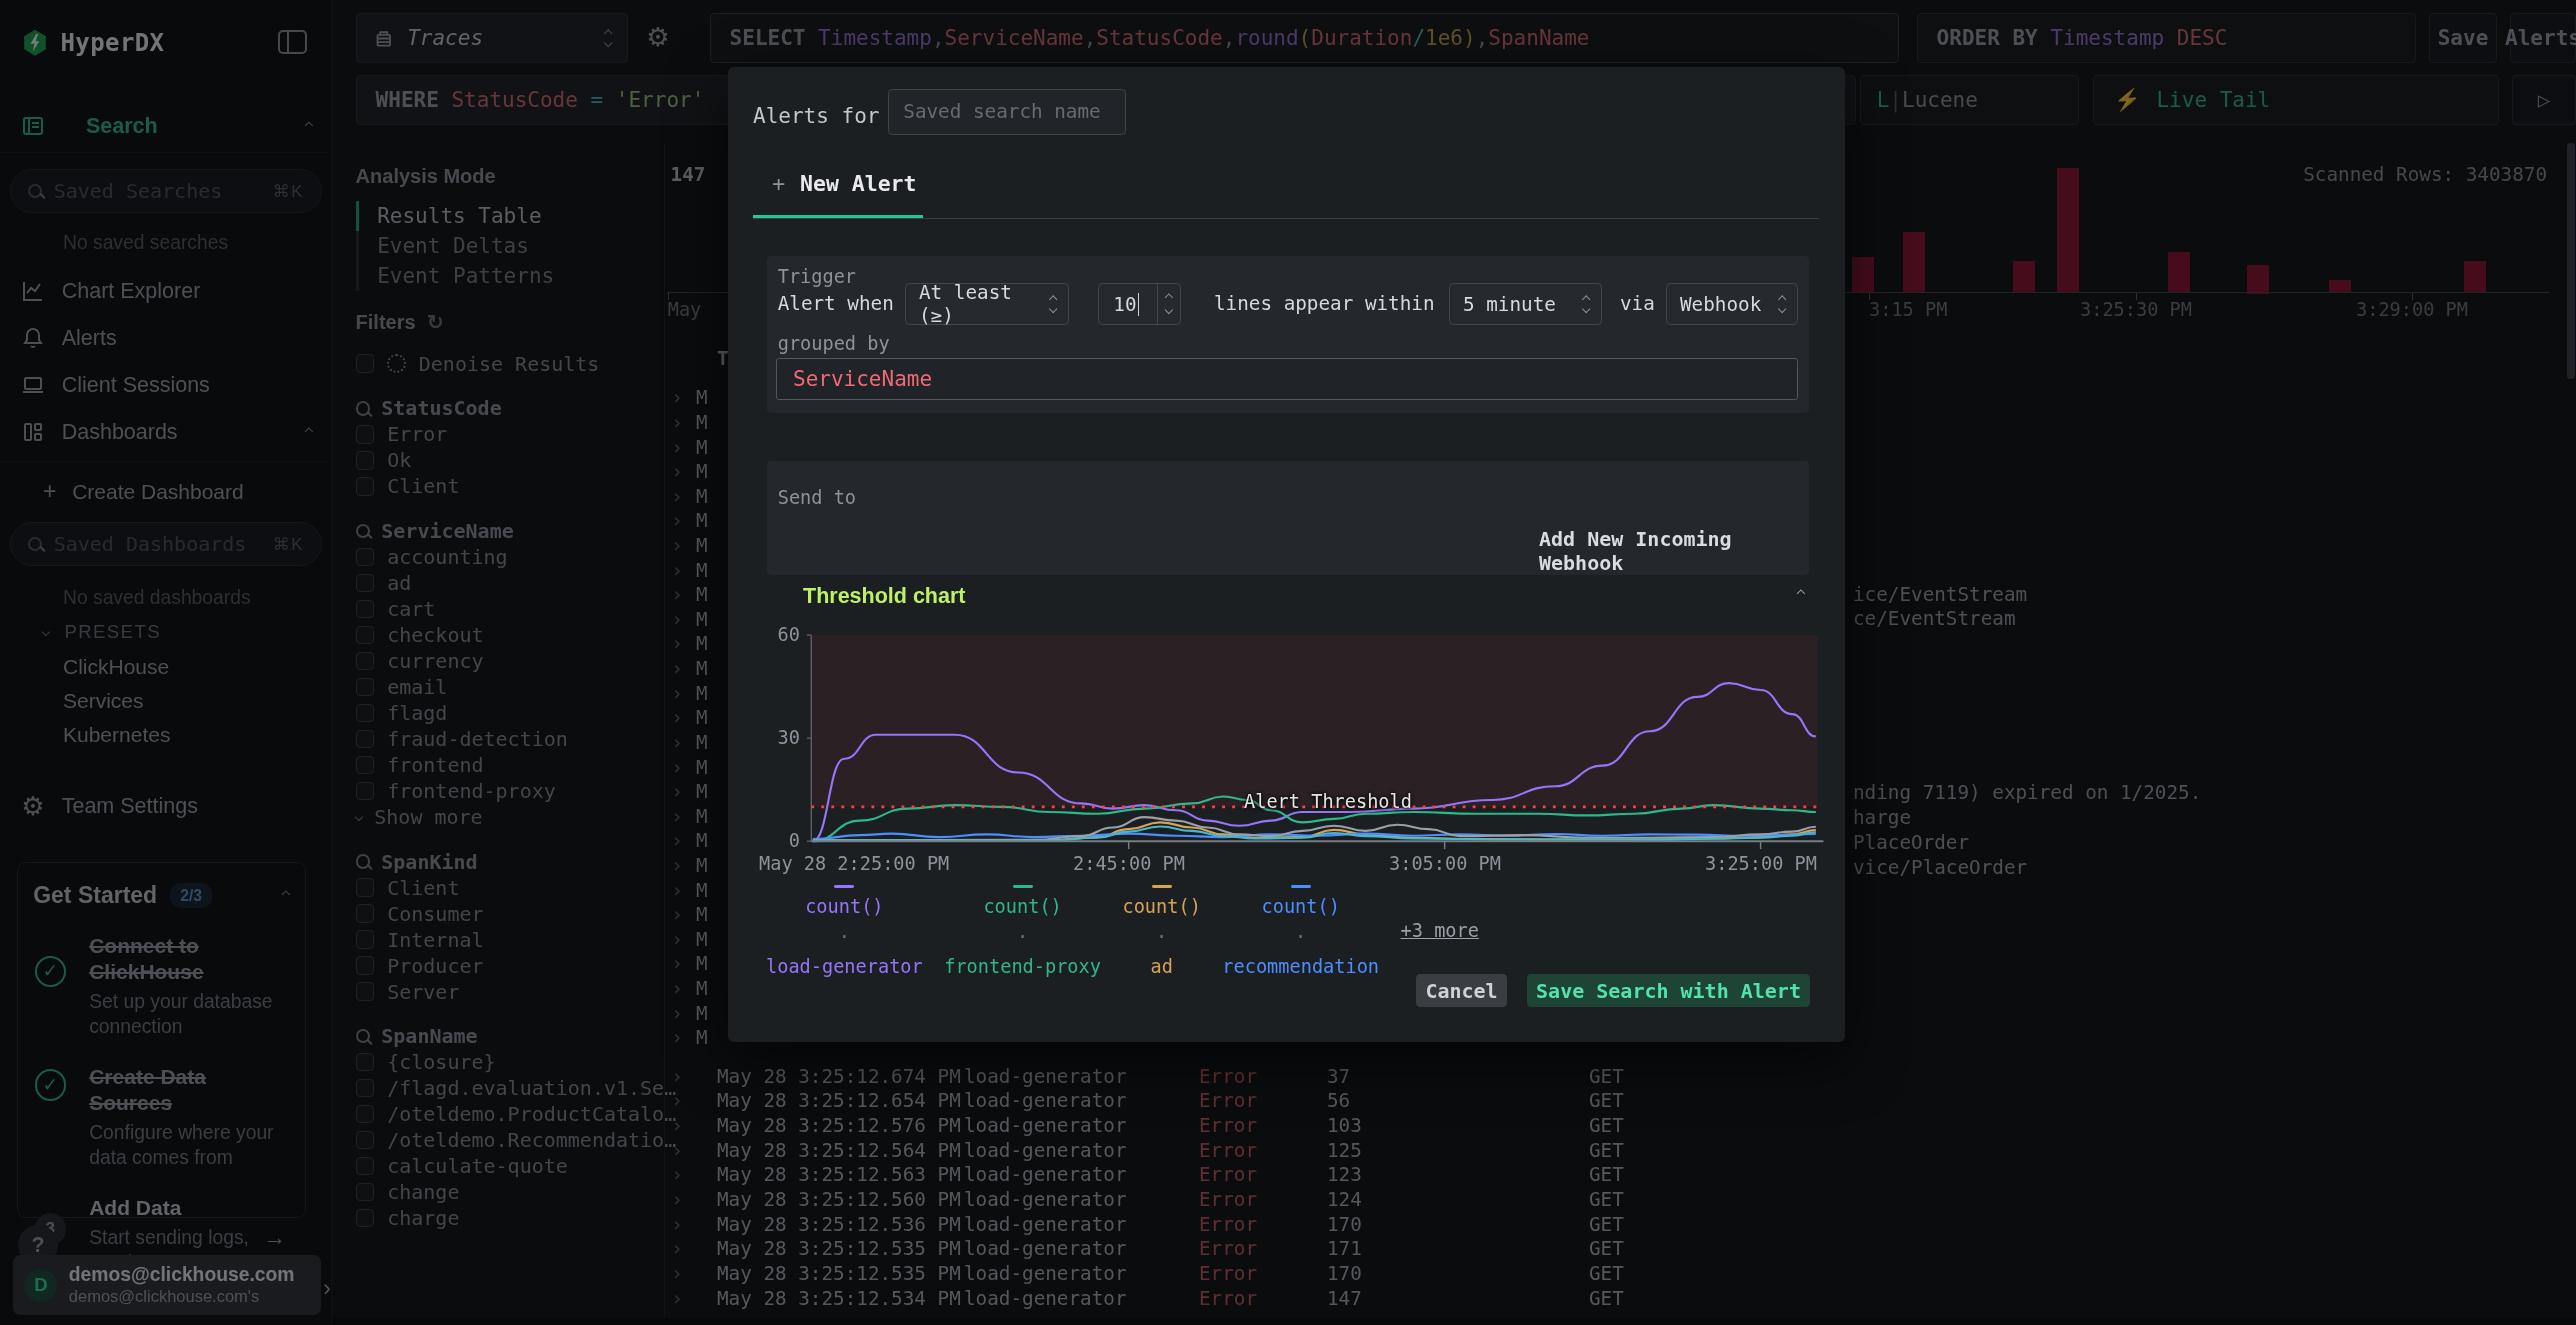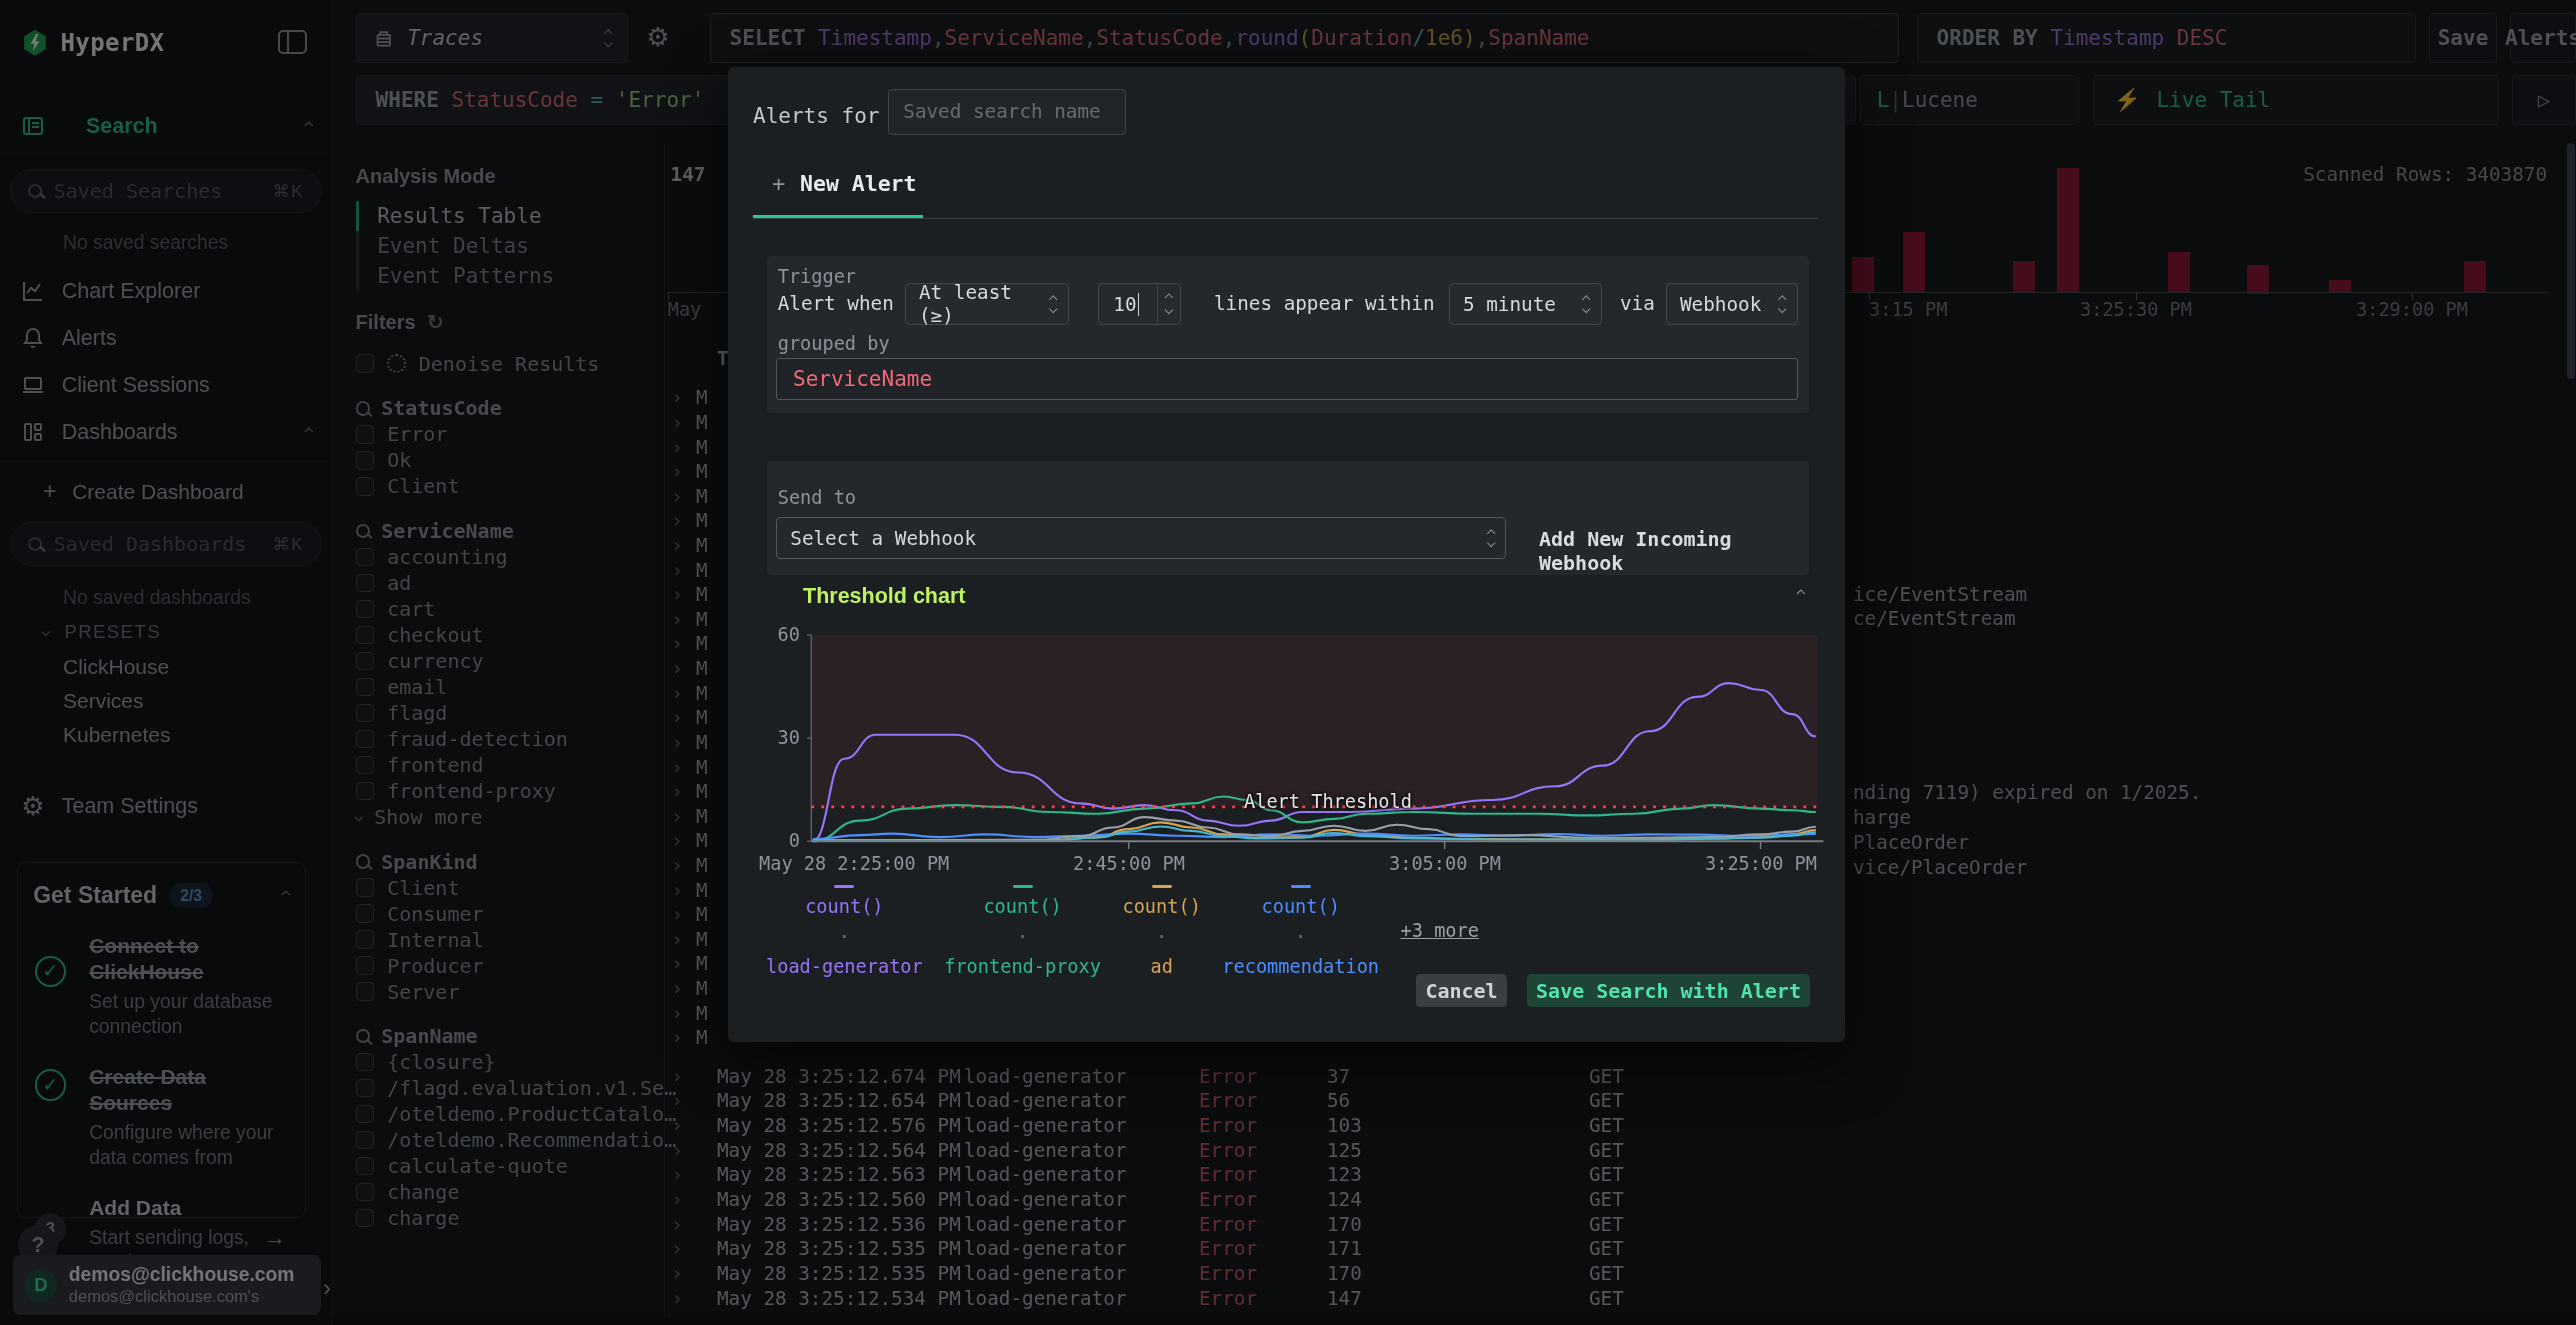--- a/index.html
+++ b/index.html
@@ -747,27 +747,20 @@
         </span>
     </div>
     <span class="m-label abs" style="left:10.7px; top:77px;">grouped by</span>
     <div class="grp-input" style="left:9.3px; top:102px; width:1022px; height:42px;">
       <span class="grp-val">ServiceName</span>
     </div>
   </div>
 
   <div class="m-card" style="top:394px; height:114px;">
     <span class="m-label abs" style="left:10.7px; top:26px;">Send to</span>
-    <div class="m-select" style="left:9.3px; top:56px; width:730px; border-color:#53575e; background:#24272b;">
-      <span>Select a Webhook</span>
-      <span class="dchev">
-          <i class="u"></i>
-          <i class="d"></i>
-        </span>
-    </div>
     <span class="add-link" style="left:772px; top:66px;">Add New Incoming Webhook</span>
   </div>
 
   <span class="abs" style="left:51px; top:517px; font-size:21.5px; color:#bef264; font-family:'Liberation Sans',sans-serif; font-weight:bold;margin-left:24px;">Threshold chart</span>
   <span class="cv up sm abs" style="left:1070px; top:524px; border-color:#9aa0a8;"></span>
 
   <div id="ylabels">
       <div class="ylab" style="left: 26px; top: 763px;">0</div>
       <div class="ylab" style="left: 26px; top: 660px;">30</div>
       <div class="ylab" style="left: 26px; top: 557px;">60</div>

